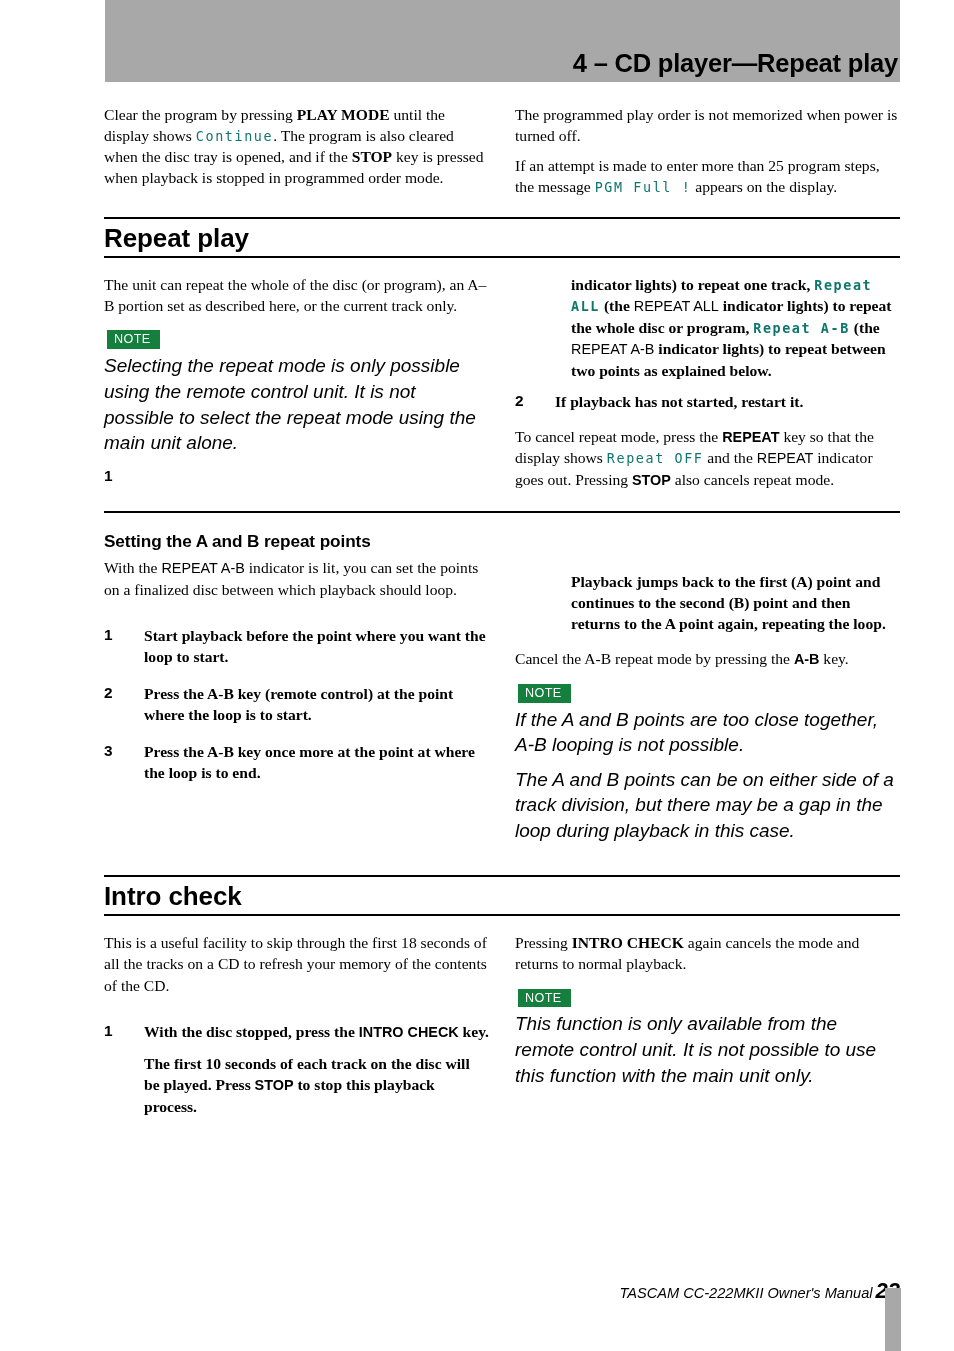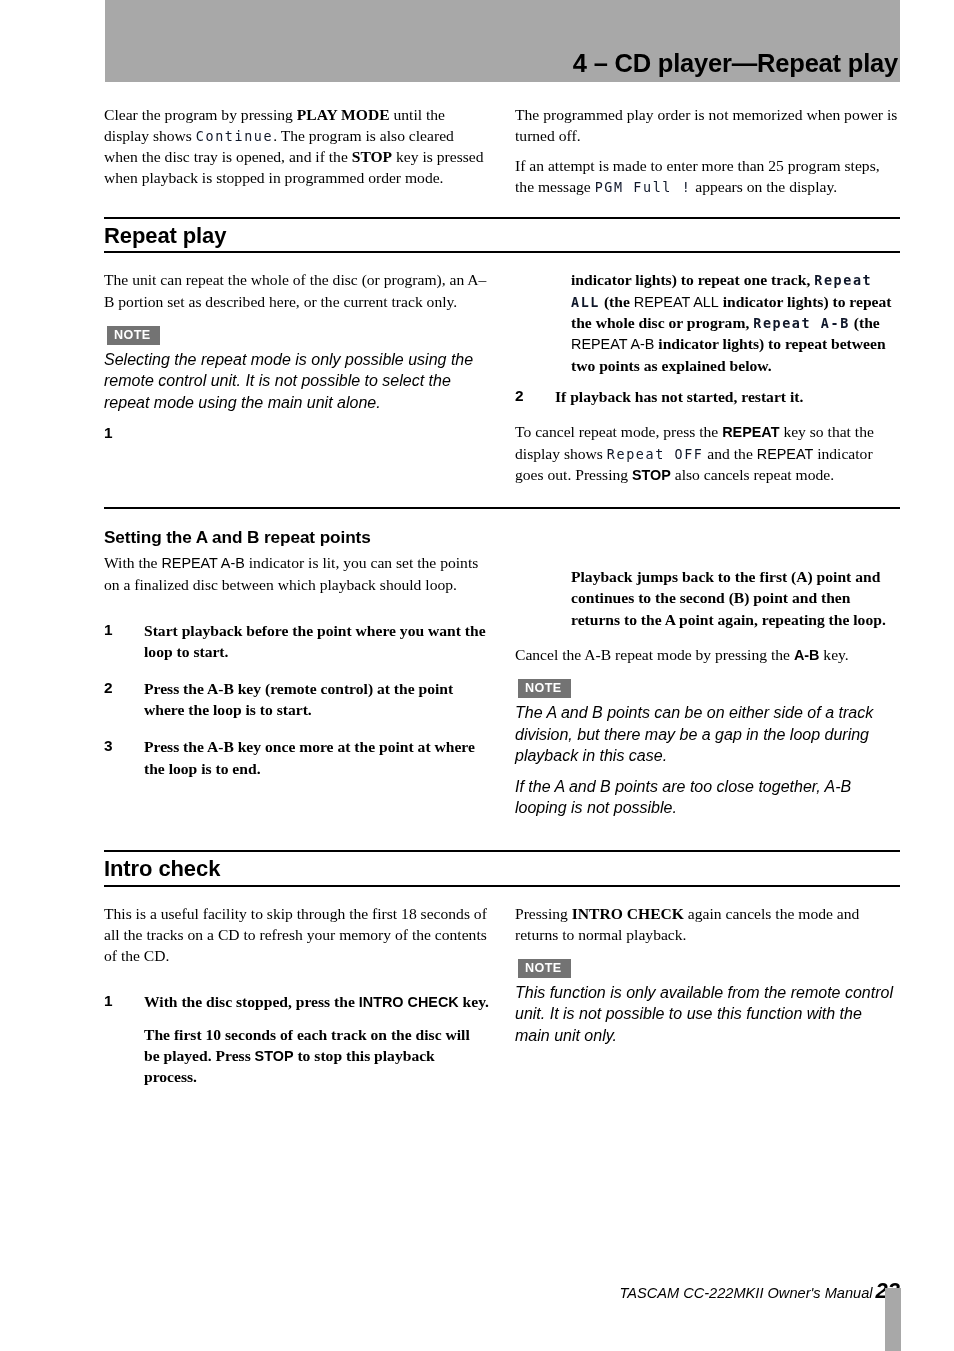--- a/index.html
+++ b/index.html
@@ -65,69 +65,69 @@
   }
 
   .b { font-family: "Liberation Sans", "DejaVu Sans", sans-serif; font-weight: bold; font-size: 14.4px; }
   strong { font-weight: bold; }
 
   
   .lcd {
     font-family: "DejaVu Sans Mono", "Liberation Mono", monospace;
     font-size: 13.4px;
     letter-spacing: 1.6px;
-    color: #0f172a;
+    color: #0f766e;
   }
 
   
   .section-head {
     border-top: 2.2px solid #000;
     border-bottom: 2.2px solid #000;
     margin: 10px 0 16px 0;
     padding: 4px 0 3px 0;
   }
   .section-head h2 {
     margin: 0;
     font-family: "Liberation Sans", "DejaVu Sans", sans-serif;
     font-weight: bold;
-    font-size: 22px;
+    font-size: 26px;
     letter-spacing: -0.1px;
     line-height: 1.18;
   }
   .sub-head {
     border-top: 2.2px solid #000;
     margin: 12px 0 5px 0;
     padding-top: 18px;
   }
   .sub-head h3 {
     margin: 0;
     font-family: "Liberation Sans", "DejaVu Sans", sans-serif;
     font-weight: bold;
     font-size: 17.2px;
     letter-spacing: -0.1px;
     line-height: 1.2;
   }
 
   
   .note-badge {
     display: inline-block;
-    background: #737373;
+    background: #15803d;
     color: #fff;
     font-family: "Liberation Sans", "DejaVu Sans", sans-serif;
-    font-weight: bold;
+    font-weight: normal;
     font-size: 12.6px;
     letter-spacing: 0.4px;
     padding: 2px 9px 2.5px 7px;
     margin: 5px 16px 4px 3px;
     line-height: 1.15;
   }
   .note-text {
     font-family: "Liberation Sans", "DejaVu Sans", sans-serif;
     font-style: italic;
-    font-size: 16px;
+    font-size: 19px;
     line-height: 1.345;
     margin: 0 0 9px 0;
   }
 
   
   .step {
     display: flex;
     margin: 10px 0 0 0;
   }
   .step-num {
@@ -269,22 +269,22 @@
 
     <div class="col">
       <div class="gap-md"></div>
       <div class="indent-body" style="margin-top:0">Playback jumps back to the first (A) point and continues to the second (B) point and then returns to the A point again, repeating the loop.</div>
 
       <div class="gap-md"></div>
 
       <p><span>Cancel the A-B repeat mode by pressing the </span><span class="b">A-B</span><span> key.</span></p>
 
       <div class="note-badge">NOTE</div>
+      <div class="note-text">If the A and B points are too close together, A-B looping is not possible.</div>
       <div class="note-text">The A and B points can be on either side of a track division, but there may be a gap in the loop during playback in this case.</div>
-      <div class="note-text">If the A and B points are too close together, A-B looping is not possible.</div>
     </div>
   </div>
 
   <div class="section-head" style="margin-top:22px">
     <h2>Intro check</h2>
   </div>
 
   <div class="cols">
     <div class="col">
       <p>This is a useful facility to skip through the first 18 seconds of all the tracks on a CD to refresh your memory of the contents of the CD.</p>

